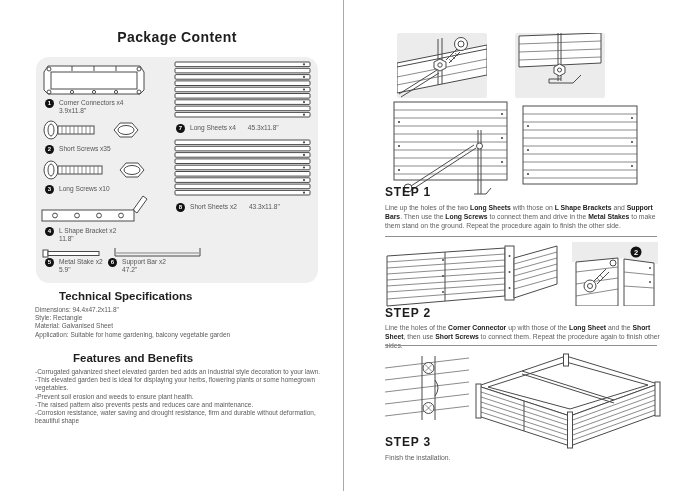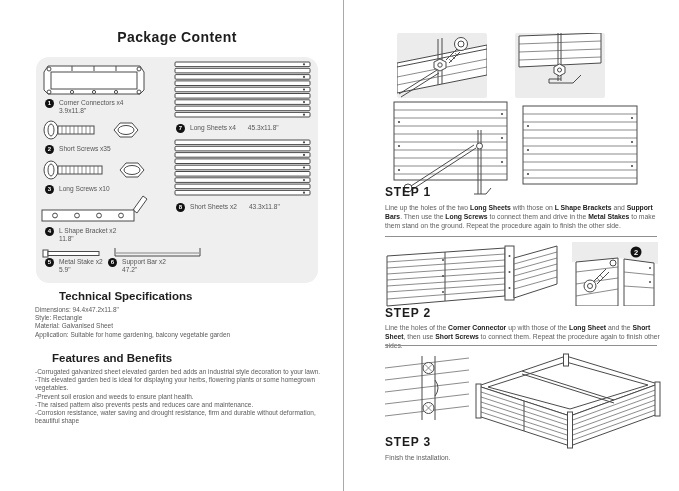--- a/index.html
+++ b/index.html
@@ -189,21 +189,21 @@
   </div>
 
   <div class="abs sec-head" style="left:35px;top:290px;">Technical Specifications</div>
   <div class="abs" style="left:35px;top:306px;width:290px;">
     <div class="body-line">Dimensions: 94.4x47.2x11.8"</div>
     <div class="body-line">Style: Rectangle</div>
     <div class="body-line">Material: Galvanised Sheet</div>
     <div class="body-line">Application: Suitable for home gardening, balcony vegetable garden</div>
   </div>
 
-  <div class="abs sec-head" style="left:28px;top:352px;">Features and Benefits</div>
+  <div class="abs sec-head" style="left:49px;top:352px;">Features and Benefits</div>
   <div class="abs" style="left:35px;top:368px;width:300px;">
     <div class="body-line">-Corrugated galvanized sheet elevated garden bed adds an industrial style decoration to your lawn.</div>
     <div class="body-line">-This elevated garden bed is ideal for displaying your herbs, flowering plants or some homegrown vegetables.</div>
     <div class="body-line">-Prevent soil erosion and weeds to ensure plant health.</div>
     <div class="body-line">-The raised pattern also prevents pests and reduces care and maintenance.</div>
     <div class="body-line">-Corrosion resistance, water saving and drought resistance, firm and durable without deformation, beautiful shape</div>
   </div>
 
   <div class="abs vdivider"></div>
 

